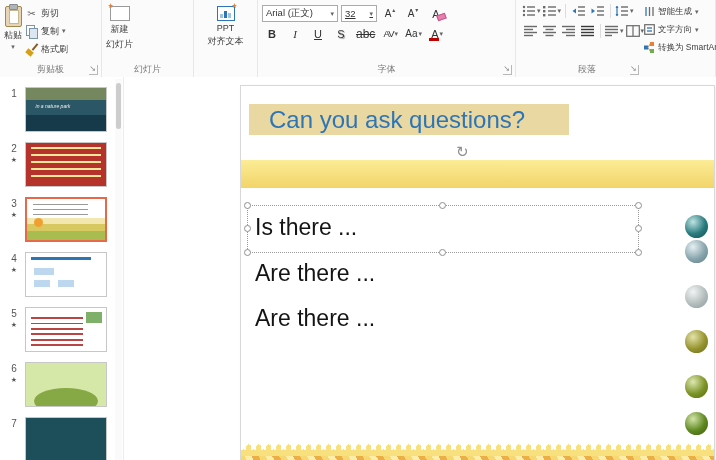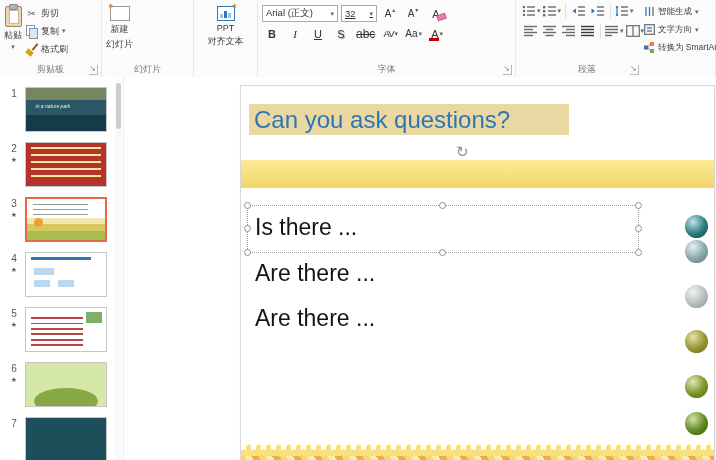--- a/index.html
+++ b/index.html
@@ -99,21 +99,21 @@
       background-size:16px 11px,52px 30px;background-position:right 4px top 4px,5px 9px;background-repeat:no-repeat;}
   .tb6{background:#d6e8a8;}
   .tb6::before{content:"";position:absolute;left:8px;right:8px;bottom:-8px;height:26px;border-radius:50%;background:#86a845;}
   .tb7{background:#1d4f5a;}
   .vsb{position:absolute;left:115px;top:79px;bottom:0;width:7px;background:#fafafa;}
   .vsb-thumb{width:5px;margin:4px auto 0;height:46px;background:#cdcdcd;border-radius:3px;cursor:pointer;}
 
   
   .workspace{position:absolute;top:77px;left:124px;right:0;bottom:0;background:#fff;overflow:hidden;}
   .slide{position:absolute;left:116px;top:8px;width:473px;height:400px;background:#fff;border:1px solid #d8d8d8;box-shadow:2px 2px 4px rgba(0,0,0,.07);overflow:hidden;}
-  .slide-title{position:absolute;left:8px;top:18px;width:320px;height:31px;background:#e9d8a2;color:#2e75b6;font-size:24px;line-height:31px;padding-left:5px;box-sizing:border-box;white-space:nowrap;cursor:text;}
+  .slide-title{position:absolute;left:8px;top:18px;width:320px;height:31px;background:#e9d8a2;color:#2e75b6;font-size:24px;line-height:31px;padding-left:20px;box-sizing:border-box;white-space:nowrap;cursor:text;}
   .band{position:absolute;left:0;top:74px;width:100%;height:28px;background:linear-gradient(180deg,#fcec96,#f2d469);}
   .rotate{position:absolute;left:215px;top:57px;font-size:15px;color:#8f8f8f;z-index:5;cursor:grab;}
   .qpanel{position:absolute;left:0;top:103px;width:455px;height:248px;background:#fff;}
   .qline{position:absolute;left:14px;height:32px;font-size:23px;color:#141414;white-space:nowrap;cursor:text;}
   .qline:nth-child(1){top:25px;}
   .qline:nth-child(2){top:71px;}
   .qline:nth-child(3){top:116px;}
   .qline:nth-child(4){top:162px;}
   .qline:nth-child(5){top:207px;}
   .sphere{position:absolute;left:444px;width:23px;height:23px;border-radius:50%;z-index:4;cursor:pointer;}

